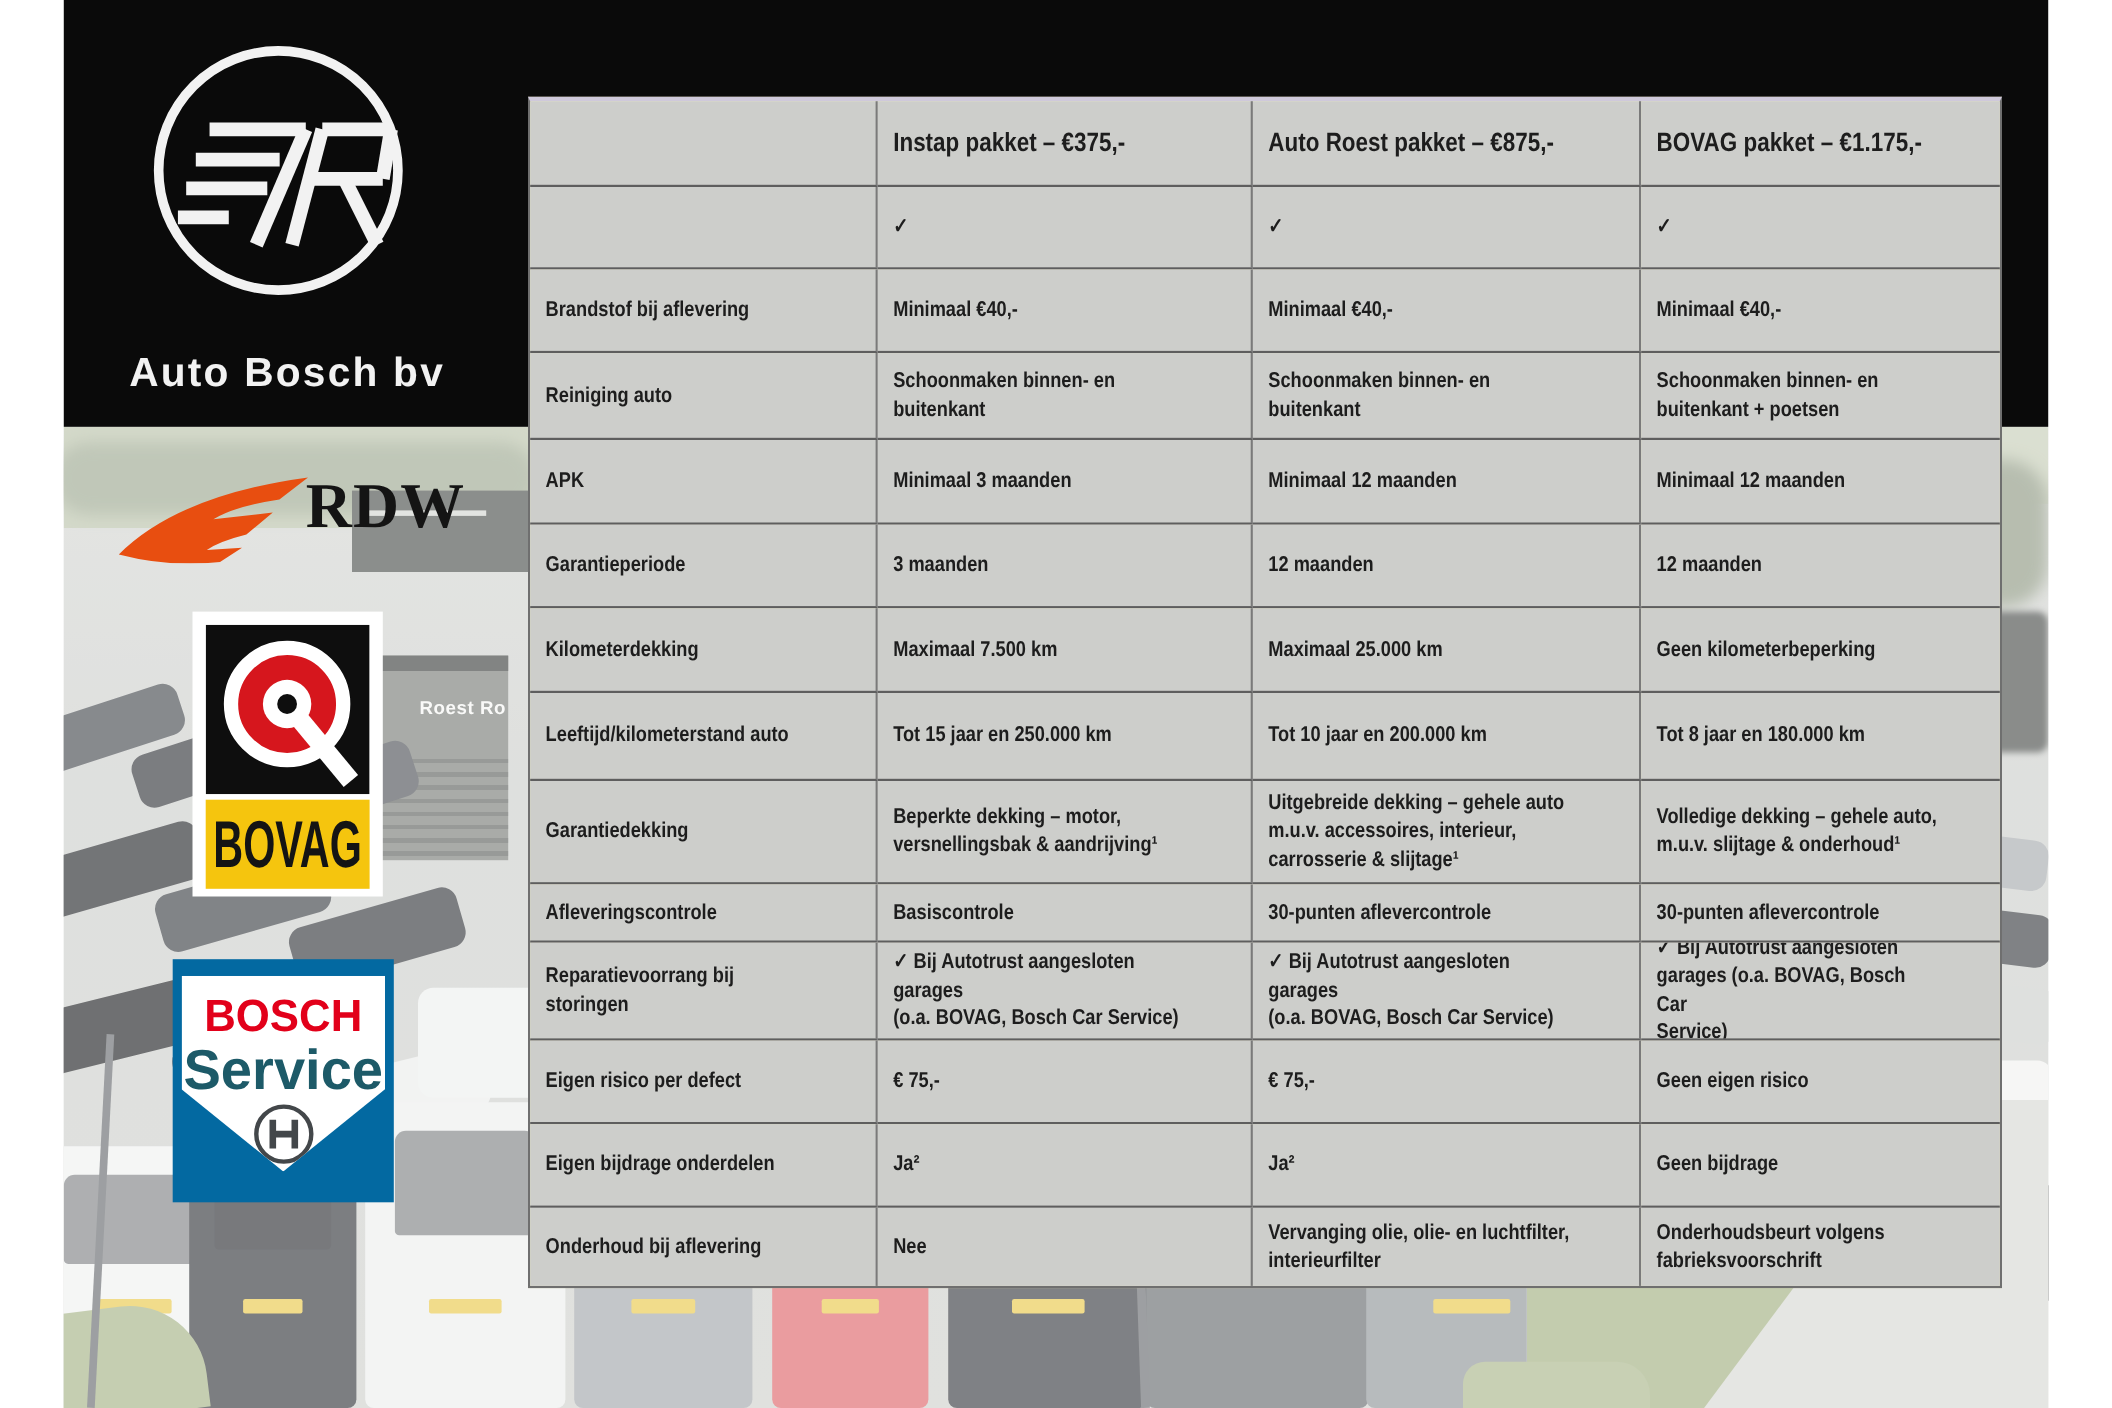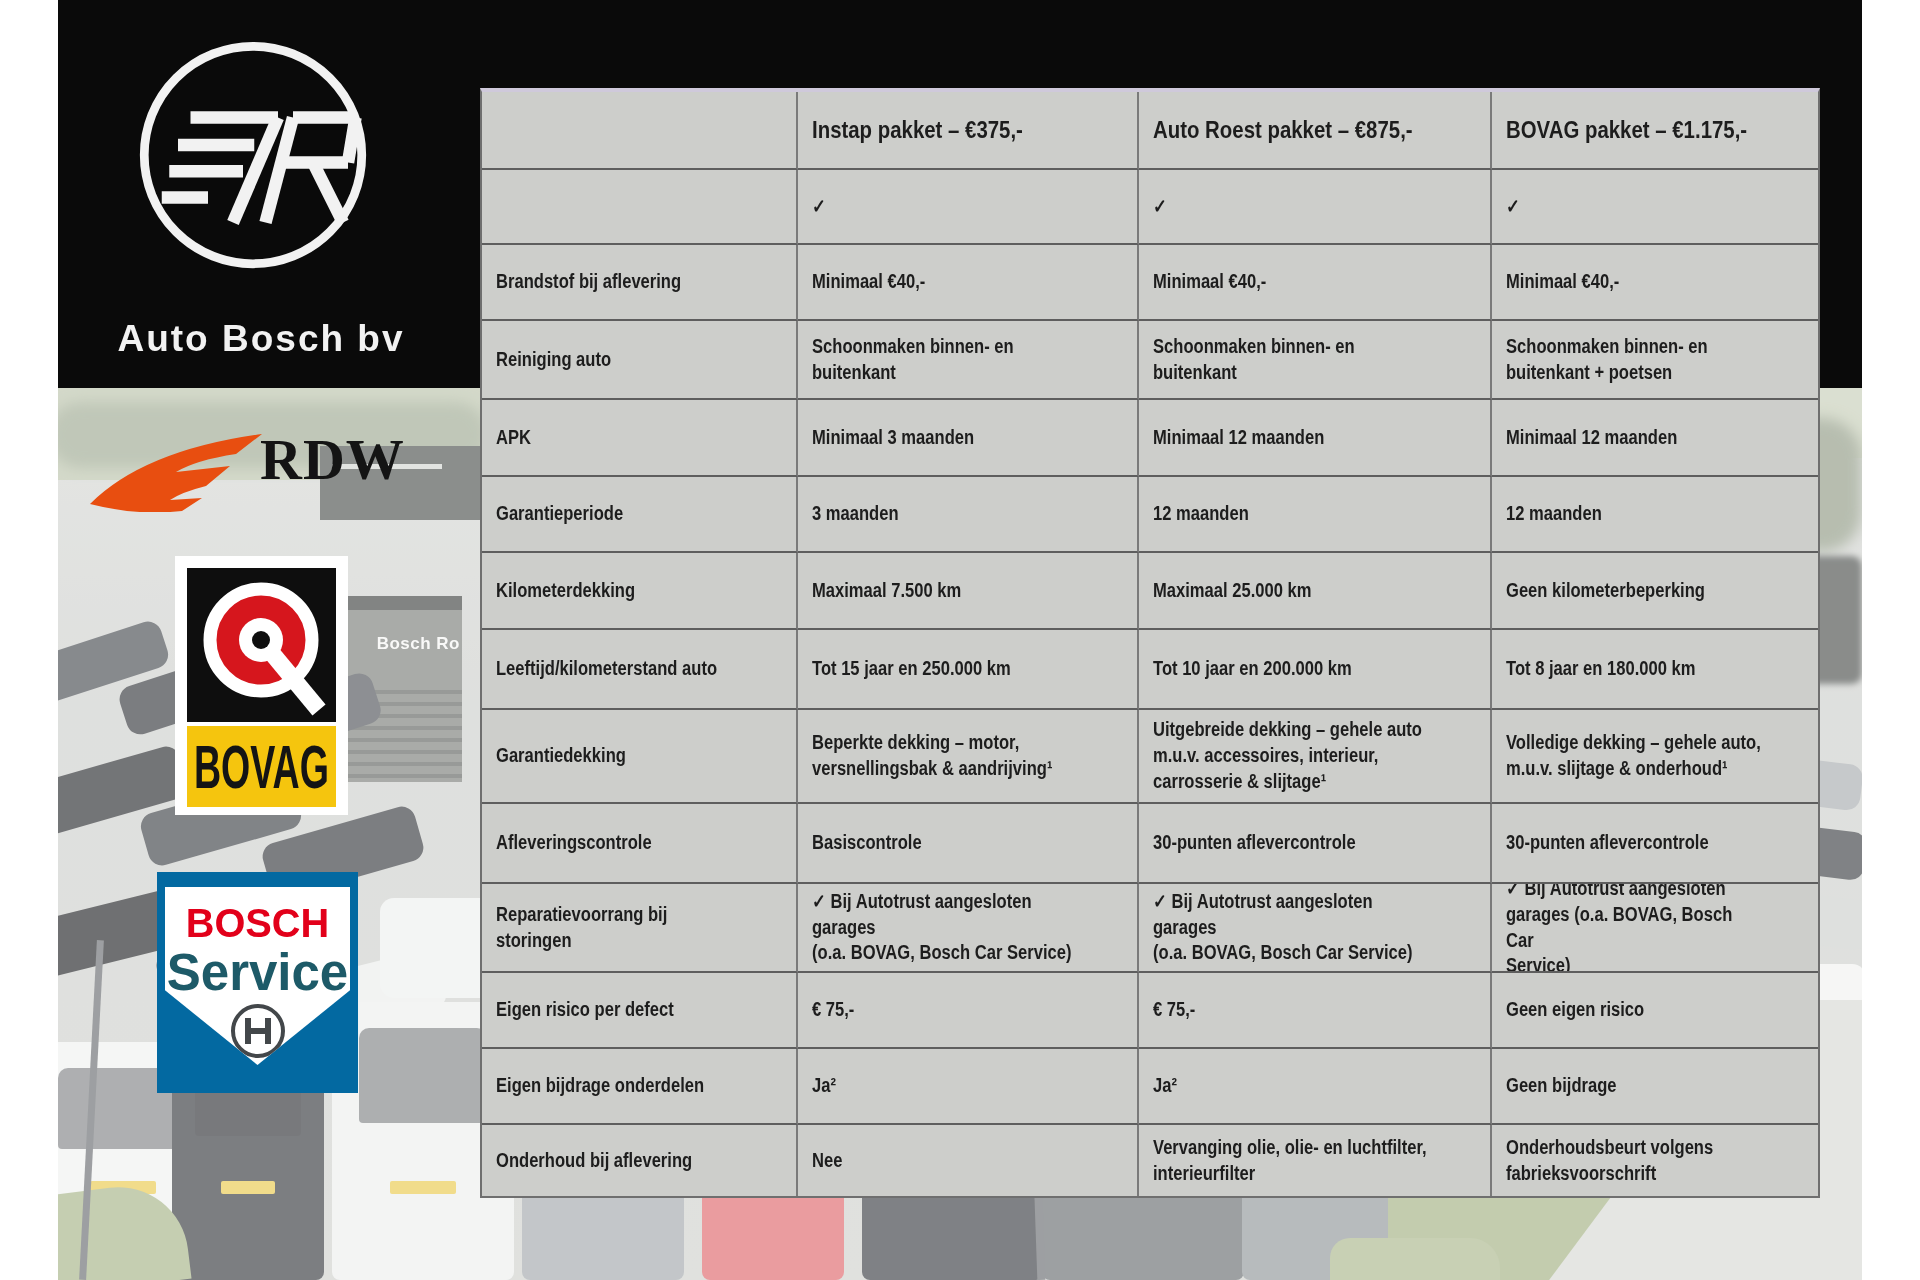--- a/index.html
+++ b/index.html
@@ -25,21 +25,21 @@
   .grassR i{position:absolute;inset:0;background:#9cab79;clip-path:polygon(0 0,78% 0,34% 100%,0 100%);display:block;}
   .grassL{position:absolute;left:-22px;top:1188px;width:150px;height:100px;background:#9fae7e;border-radius:18px 70px 0 0;transform:rotate(-7deg);}
   .grassM{position:absolute;left:1272px;top:1238px;width:170px;height:46px;background:#a3b183;border-radius:20px 30px 0 0;}
   #photo .wash{position:absolute;inset:0;background:rgba(255,255,255,.40);}
   
   #band{position:absolute;left:58px;top:0;width:1804px;height:388px;background:#0a0a0a;}
   #arlogo{position:absolute;left:128px;top:28px;width:250px;height:254px;}
   #company{position:absolute;left:96px;top:318px;width:330px;text-align:center;color:#f2f2f2;
            font-size:37px;font-weight:bold;letter-spacing:2px;}
   
-  #rdw{position:absolute;left:84px;top:412px;width:300px;height:102px;text-align:center;}
+  #rdw{position:absolute;left:102px;top:412px;width:300px;height:102px;text-align:center;}
   #rdw svg{position:absolute;left:0;top:4px;}
   #rdw .word{position:absolute;left:176px;top:14px;font-family:"Liberation Serif",serif;font-weight:bold;
              font-size:58px;color:#141414;letter-spacing:1px;}
   
   #bovag{position:absolute;left:175px;top:556px;width:173px;height:259px;background:#ffffff;
          box-sizing:border-box;padding:12px;}
   #bovag .band{height:81px;background:#f5c50e;display:flex;align-items:center;justify-content:center;}
   #bovag .band span{font-size:47px;font-weight:bold;color:#141414;transform:scale(.80,1.28);letter-spacing:0;}
   
   #bosch{position:absolute;left:157px;top:872px;width:201px;height:221px;background:#0369a1;}
@@ -67,21 +67,21 @@
 
   <div id="photo">
     <div class="field" style="left:0;top:388px;width:430px;height:92px;"></div>
     <div class="field" style="left:1560px;top:388px;width:244px;height:70px;background:#c2cab2;"></div>
     <div class="trees" style="left:-10px;top:402px;width:440px;height:66px;"></div>
     <div class="trees" style="left:1600px;top:418px;width:204px;height:134px;background:#87927b;"></div>
     <div class="bldgA">
         <i></i>
       </div>
     <div class="bldgB">
-      <span class="sign">Bosch Ro</span>
+      <span class="sign">Roest Ro</span>
     </div>
     <div class="trees" style="left:1620px;top:556px;width:184px;height:128px;background:#3c403d;filter:blur(3px);border-radius:10px;"></div>
     <div id="decor">
         <div class="mcar" style="left: -40px; top: 640px; width: 150px; height: 48px; transform: rotate(-18deg); background: rgb(56, 60, 66);"></div>
         <div class="mcar" style="left: 62px; top: 666px; width: 150px; height: 50px; transform: rotate(-18deg); background: rgb(36, 39, 44);"></div>
         <div class="mcar" style="left: 170px; top: 692px; width: 152px; height: 52px; transform: rotate(-18deg); background: rgb(65, 69, 75);"></div>
         <div class="mcar" style="left: -30px; top: 764px; width: 158px; height: 54px; transform: rotate(-16deg); background: rgb(23, 25, 29);"></div>
         <div class="mcar" style="left: 84px; top: 794px; width: 158px; height: 54px; transform: rotate(-16deg); background: rgb(46, 50, 55);"></div>
         <div class="mcar" style="left: 206px; top: 824px; width: 158px; height: 56px; transform: rotate(-16deg); background: rgb(38, 41, 46);"></div>
         <div class="mcar" style="left: -24px; top: 902px; width: 166px; height: 58px; transform: rotate(-14deg); background: rgb(16, 18, 20);"></div>
@@ -312,21 +312,21 @@
         <div class="tcell val">
           <span class="tx">Uitgebreide dekking – gehele auto
 m.u.v. accessoires, interieur,
 carrosserie &amp; slijtage¹</span>
         </div>
         <div class="tcell val">
           <span class="tx">Volledige dekking – gehele auto,
 m.u.v. slijtage &amp; onderhoud¹</span>
         </div>
       </div>
-      <div class="trow" style="height: 80px;">
+      <div class="trow" style="height: 53px;">
         <div class="tcell lbl">
           <span class="tx">Afleveringscontrole</span>
         </div>
         <div class="tcell val">
           <span class="tx">Basiscontrole</span>
         </div>
         <div class="tcell val">
           <span class="tx">30-punten aflevercontrole</span>
         </div>
         <div class="tcell val">

